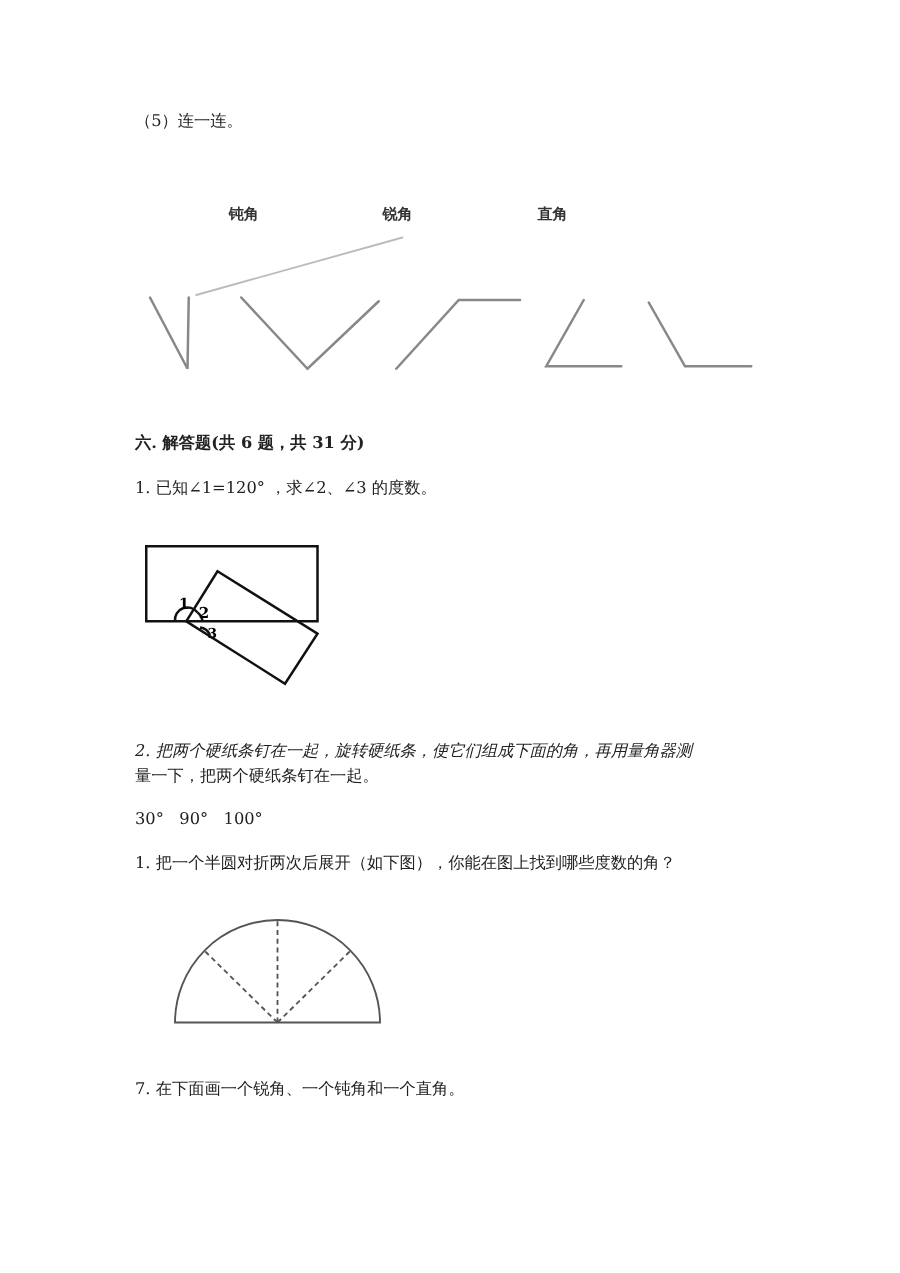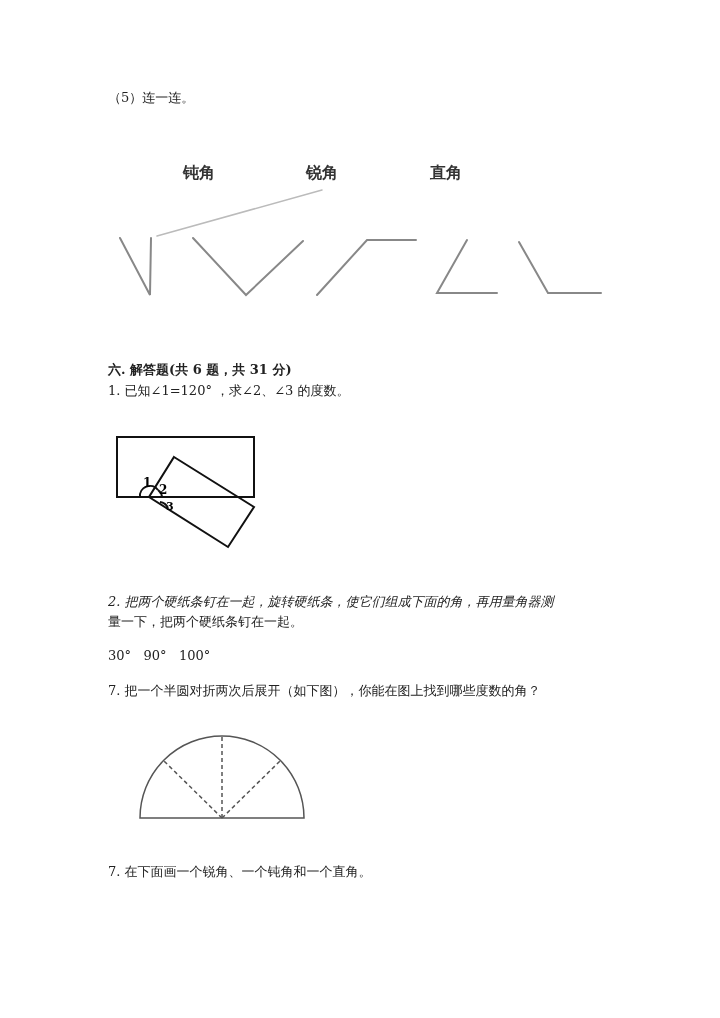--- a/index.html
+++ b/index.html
@@ -1,21 +1,21 @@
 <!DOCTYPE html>
 <html><head>
   <meta charset="utf-8">
   <style>
     html, body { margin: 0; padding: 0; background: #ffffff; }
     body { width: 720px; height: 1018px; position: relative; overflow: hidden;
            font-family: "DejaVu Serif", "Liberation Serif", serif; color: #222; }
     .txt { position: absolute; font-size: 13px; line-height: 20px; white-space: nowrap; }
     .bold { font-weight: bold; }
     .fig { position: absolute; }
-    .label { position: absolute; font-family: "DejaVu Sans", sans-serif; font-size: 16px; font-weight: bold; color: #333; }
+    .label { position: absolute; font-family: "DejaVu Sans", sans-serif; font-size: 12px; font-weight: bold; color: #333; }
   </style>
 </head>
 <body>
 
 <div class="txt" style="left:108px; top:88px;">（5）连一连。</div>
 
 <div class="label" style="left:183px; top:163px;">钝角</div>
 <div class="label" style="left:306px; top:163px;">锐角</div>
 <div class="label" style="left:430px; top:163px;">直角</div>
 
@@ -23,42 +23,42 @@
   <g stroke="#888" stroke-width="2" fill="none" stroke-linecap="round">
     <line x1="322" y1="190" x2="157" y2="236" stroke="#bbb" stroke-width="1.5"></line>
     <polyline points="120,238 150,295 151,238"></polyline>
     <polyline points="193,238 246,295 303,241"></polyline>
     <polyline points="317,295 367,240 416,240"></polyline>
     <polyline points="467,240 437,293 497,293"></polyline>
     <polyline points="519,242 548,293 601,293"></polyline>
   </g>
 </svg>
 
-<div class="txt bold" style="left:108px; top:360px;">六. 解答题(共 6 题，共 31 分)</div>
+<div class="txt bold" style="left:108px; top:345px;">六. 解答题(共 6 题，共 31 分)</div>
 
 <div class="txt" style="left:108px; top:381px;">1. 已知∠1=120° ，求∠2、∠3 的度数。</div>
 
 <svg class="fig" width="170" height="130" style="left:110px; top:430px;">
   <g stroke="#111" stroke-width="2" fill="none">
     <polygon points="7,7 144,7 144,67 7,67"></polygon>
     <polygon points="64,27 144,77 118,117 39,67"></polygon>
     <path d="M30,67 A10,10 0 0 1 48,60"></path>
     <path d="M48,60 A10,10 0 0 1 52,67"></path>
     <path d="M50,72 A10,10 0 0 1 58,78"></path>
   </g>
   <text x="33" y="57" font-size="12" font-weight="bold" font-family="DejaVu Serif, serif">1</text>
   <text x="49" y="64" font-size="12" font-weight="bold" font-family="DejaVu Serif, serif">2</text>
   <text x="56" y="80" font-size="11" font-weight="bold" font-family="DejaVu Serif, serif">3</text>
 </svg>
 
 <div class="txt" style="left:108px; top:592px;font-style:italic;">2. 把两个硬纸条钉在一起，旋转硬纸条，使它们组成下面的角，再用量角器测</div>
 <div class="txt" style="left:108px; top:612px;">量一下，把两个硬纸条钉在一起。</div>
 <div class="txt" style="left:108px; top:646px; white-space:pre;">30°   90°   100°</div>
 
-<div class="txt" style="left:108px; top:681px;">7. 把一个半圆对折两次后展开（如下图），你能在图上找到哪些度数的角？</div>
+<div class="txt" style="left:108px; top:681px;">1. 把一个半圆对折两次后展开（如下图），你能在图上找到哪些度数的角？</div>
 
 <svg class="fig" width="200" height="110" style="left:130px; top:720px;">
   <g stroke="#555" stroke-width="1.5" fill="none">
     <path d="M10,98 A82,82 0 0 1 174,98 Z"></path>
     <g stroke-dasharray="4,3">
       <line x1="92" y1="98" x2="92" y2="16"></line>
       <line x1="92" y1="98" x2="34" y2="41"></line>
       <line x1="92" y1="98" x2="150" y2="41"></line>
     </g>
   </g>

